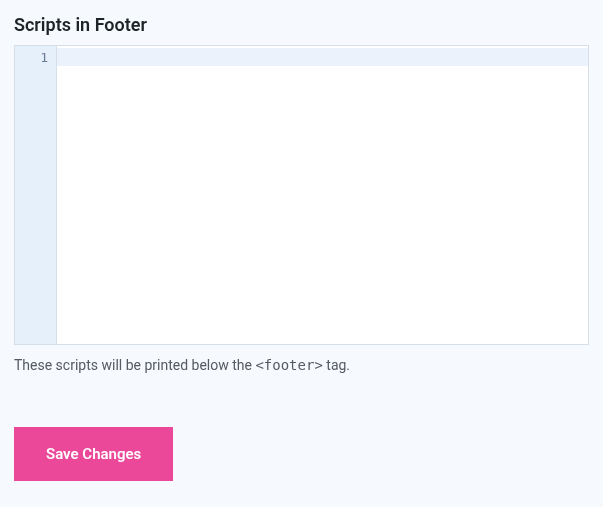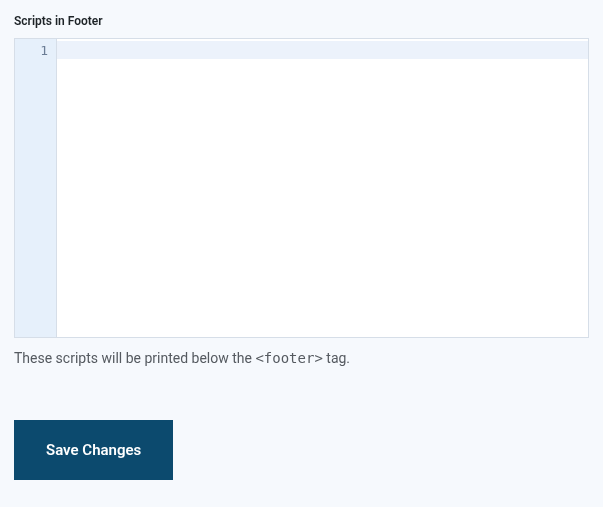--- a/index.html
+++ b/index.html
@@ -8,21 +8,21 @@
       box-sizing: border-box;
     }
     body {
       font-family: -apple-system, BlinkMacSystemFont, "Segoe UI", Roboto, sans-serif;
       background: #f6f9fd;
       width: 603px;
       height: 507px;
       padding: 14px;
     }
     .field-label {
-      font-size: 12px;
+      font-size: 18px;
       font-weight: 600;
       color: #1d2327;
       margin-bottom: 10px;
     }
     .code-editor {
       border: 1px solid #d6dee8;
       background: #fff;
       height: 300px;
       display: flex;
       overflow: hidden;
@@ -68,25 +68,25 @@
       font-size: 14px;
       color: #555a60;
       margin-top: 12px;
     }
     .code-tag {
       font-family: Consolas, Monaco, monospace;
       color: #555a60;
     }
     .save-button {
       margin-top: 54px;
-      background: #0c4a6e;
+      background: #ec4899;
       color: #fff;
       border: none;
       padding: 0 32px;
-      height: 60px;
+      height: 54px;
       font-size: 15px;
       font-weight: 600;
       cursor: pointer;
       font-family: inherit;
     }
   </style>
 </head>
 <body>
 
 

